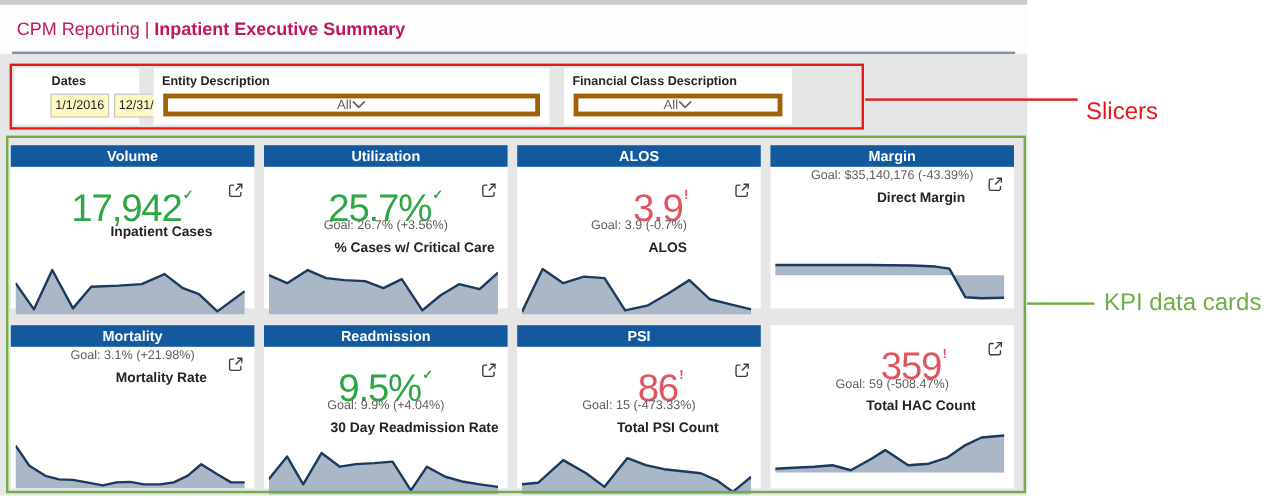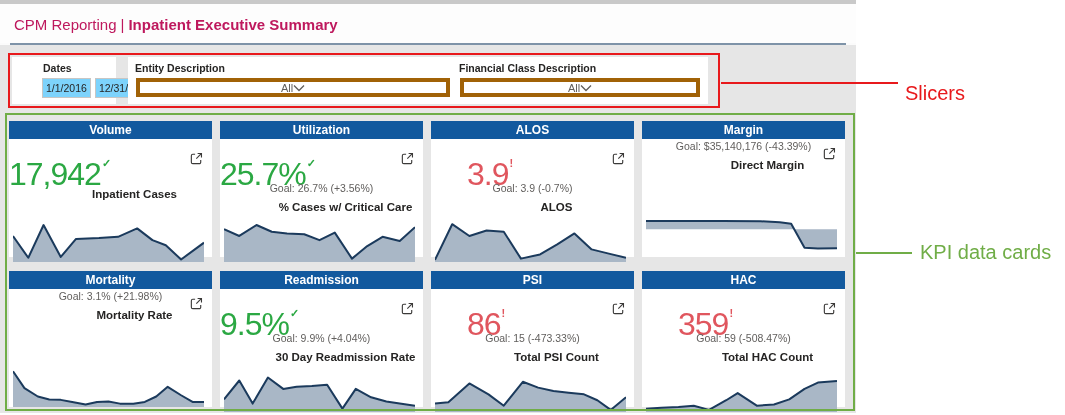--- a/index.html
+++ b/index.html
@@ -17,33 +17,33 @@
   .title-sep { font-weight:400; padding:0 4px; }
   .report-title { font-weight:700; }
   .divider { position:absolute; left:10px; top:43px; width:836px; height:2px; background:var(--divider); }
   .gray-area { position:absolute; left:0; top:45px; width:856px; height:368px; background:var(--bg); }
 
   
   .slicer-red-box { position:absolute; left:8px; top:53px; width:712px; height:55px; border:2px solid var(--red); }
   .panel { position:absolute; top:57px; height:47px; background:#ffffff; }
   .panel-dates { left:12px; width:104px;padding-left:24px; }
   .panel-entity { left:128px; width:330px; }
-  .panel-financial { left:452px; width:256px; }
+  .panel-financial { left:470px; width:190px; }
   .panel-label { font-size:10.5px; font-weight:700; color:#252423; padding:5px 0 4px 7px; white-space:nowrap; }
   .date-inputs { display:flex; gap:4px; margin-left:6px; }
-  .date-input { border:1px solid #c8c6c4; background:#7dd3fc; font-size:10.5px; color:#252423; padding:3px 3px; white-space:nowrap; }
+  .date-input { border:1px solid #c8c6c4; background:#fef9c3; font-size:10.5px; color:#252423; padding:3px 3px; white-space:nowrap; }
   .dropdown { margin:0 8px; border:4px solid #a16207; height:19px; display:flex; align-items:center; justify-content:center; padding:0 6px; font-size:11px; color:#605e5c; background:#fff; cursor:pointer; }
 
   
   .cards-green-box { position:absolute; left:5px; top:113px; width:850px; height:298px; border:2px solid var(--green); }
   .card { position:absolute; width:203px; height:136px; background:#ffffff; }
   .card-header { height:18px; background:var(--hblue); color:#ffffff; font-size:12px; font-weight:700; text-align:center; line-height:18px; }
   .card-body { position:relative; height:118px; }
   .popout { position:absolute; top:6px; right:8px; width:15px; height:15px; cursor:pointer; }
-  .value-row { text-align:left; margin-top:6px; height:36px; line-height:36px; white-space:nowrap; }
+  .value-row { text-align:center; margin-top:6px; height:36px; line-height:36px; white-space:nowrap; }
   .value { font-size:32px; letter-spacing:-1px; }
   .card.good .value-row { color:var(--good); }
   .card.bad  .value-row { color:var(--bad);padding-left:36px; }
   .mark { font-size:11px; font-weight:700; vertical-align:18px; margin-left:1px; }
   .goal { text-align:center; font-size:10.5px; color:var(--goaltext); margin-top:1px; white-space:nowrap; }
   .measure { text-align:center; font-size:11.5px; font-weight:700; color:var(--nametext); margin-top:7px; white-space:nowrap;padding-left:48px; }
   .spark { position:absolute; left:4px; bottom:1px; width:191px; height:42px; display:block; }
   .spark polygon { fill:var(--sparkfill); }
   .spark polyline { fill:none; stroke:var(--sparkline); stroke-width:2; vector-effect:non-scaling-stroke; stroke-linejoin:round; }
 
@@ -251,23 +251,20 @@
       </div>
       <div class="goal">Goal: 15 (-473.33%)</div>
       <div class="measure">Total PSI Count</div>
       <svg class="spark" viewBox="0 0 100 100" preserveAspectRatio="none">
             <polygon points="0,100 0,80 7,77 18,32 28,58 36,85 46,28 54,42 62,50 70,54 78,58 85,72 92,95 100,65 100,100"></polygon>
             <polyline points="0,80 7,77 18,32 28,58 36,85 46,28 54,42 62,50 70,54 78,58 85,72 92,95 100,65"></polyline>
           </svg>
     </div>
   </div>
       <div class="card bad" style="left: 642px; top: 271px;">
-    <div class="card-header">
-      <span>HAC</span>
-    </div>
     <div class="card-body">
       <div class="popout">
         <svg viewBox="0 0 16 16" width="15" height="15">
           <path d="M6.5 3.5 H4 a1.5 1.5 0 0 0 -1.5 1.5 v7 a1.5 1.5 0 0 0 1.5 1.5 h7 a1.5 1.5 0 0 0 1.5 -1.5 V9.5" fill="none" stroke="#3b3a39" stroke-width="1.2"></path>
           <path d="M9.2 2.7 h4.1 v4.1" fill="none" stroke="#3b3a39" stroke-width="1.2"></path>
           <path d="M13.1 2.9 L7.8 8.2" fill="none" stroke="#3b3a39" stroke-width="1.2"></path>
         </svg>
       </div>
       <div class="value-row">
         <span class="value">359</span><span class="mark">!</span>

